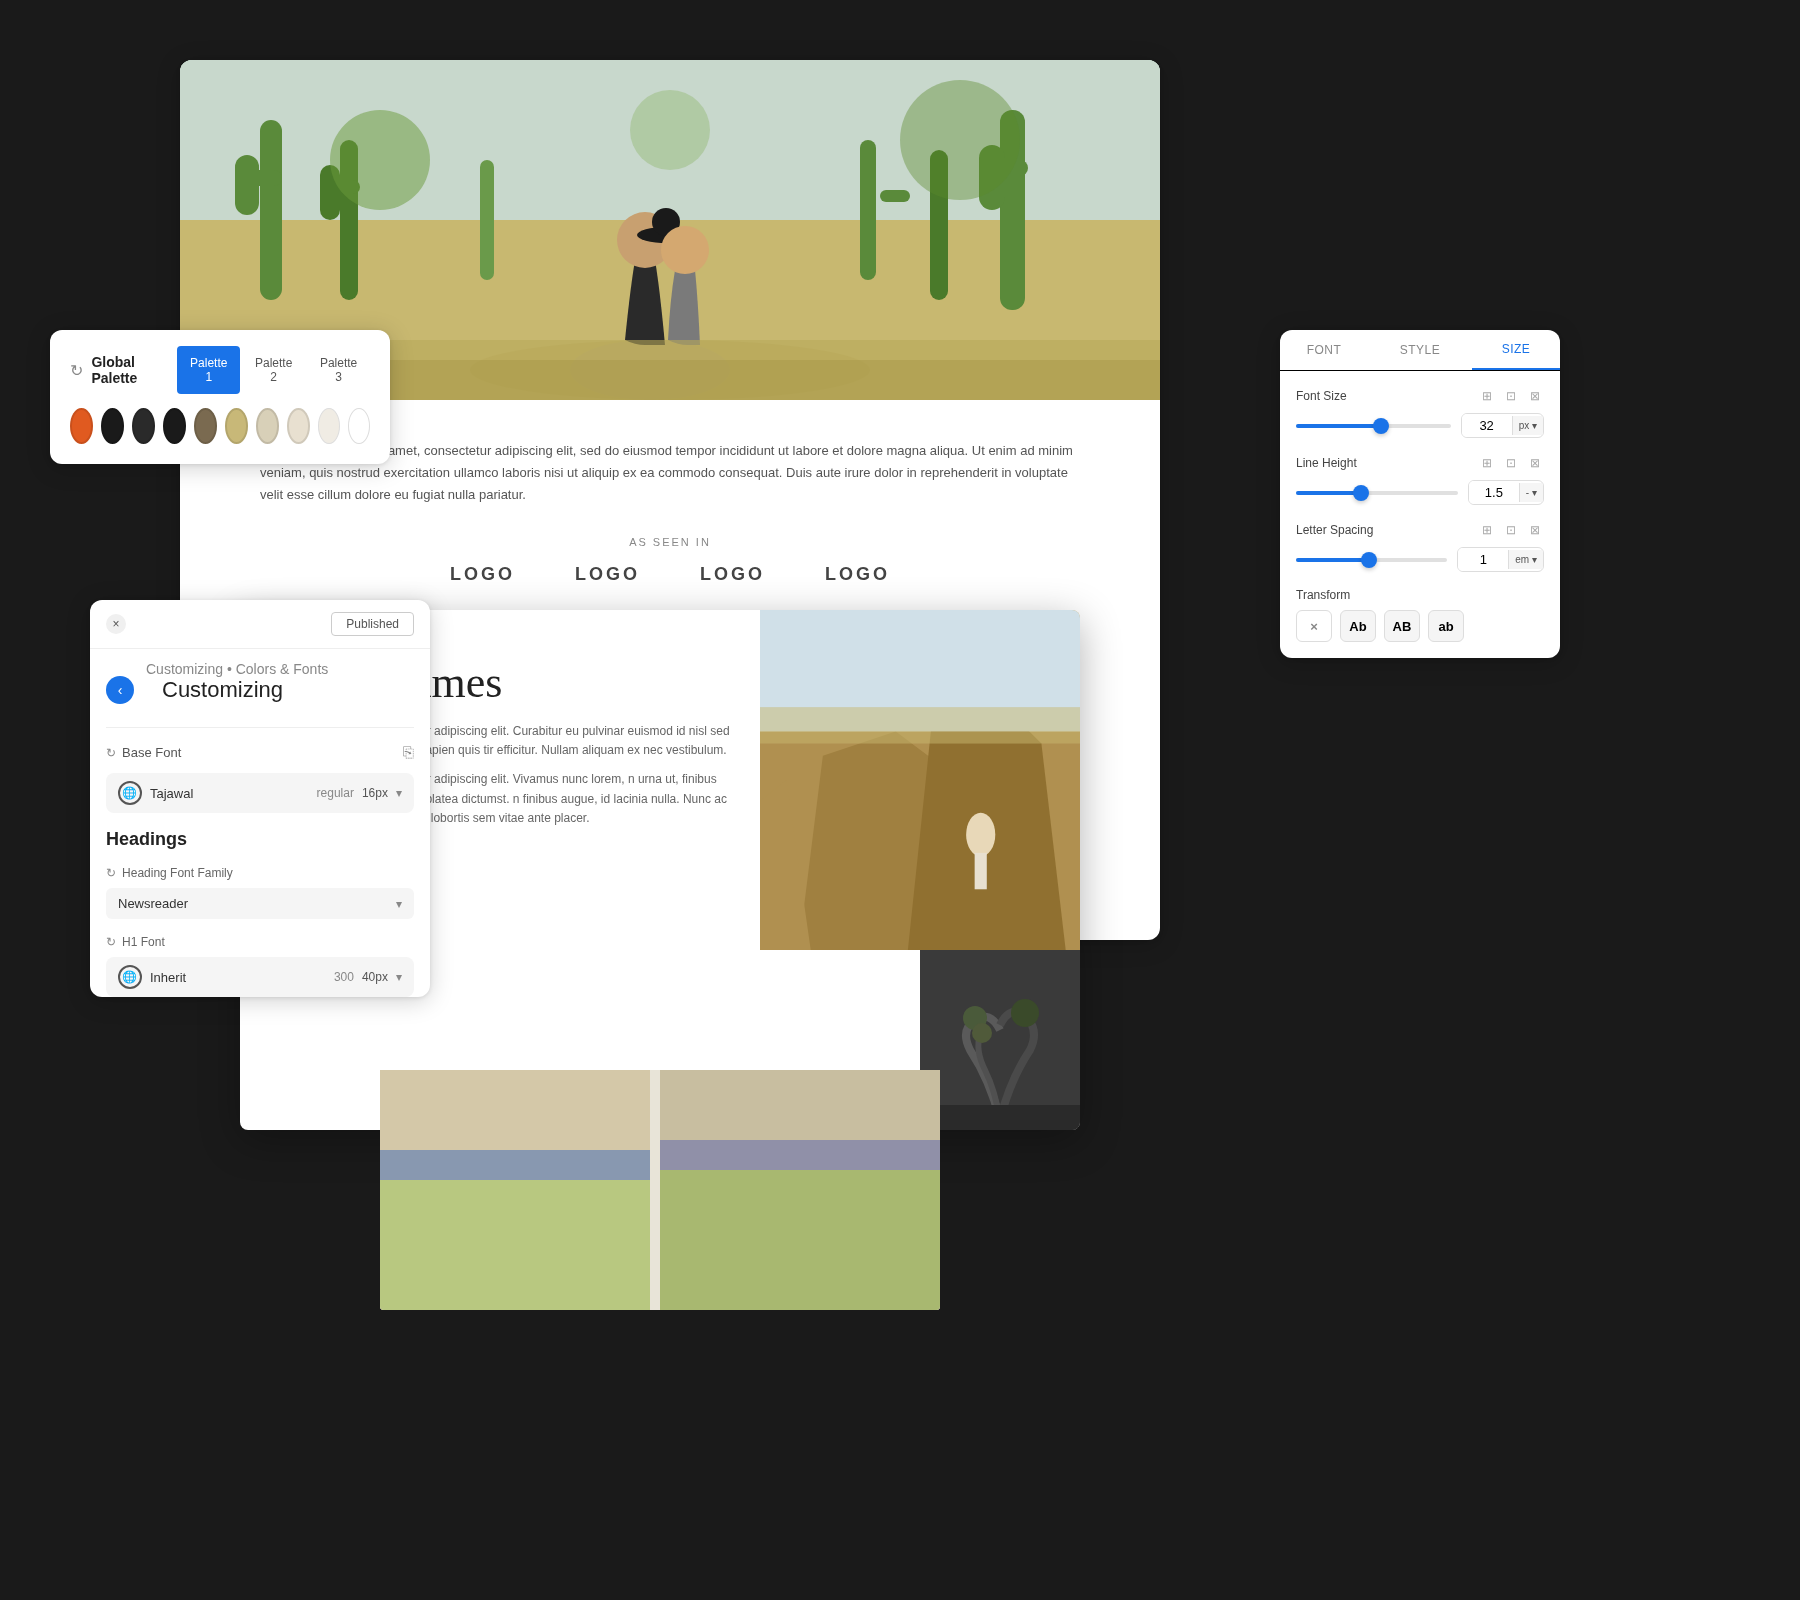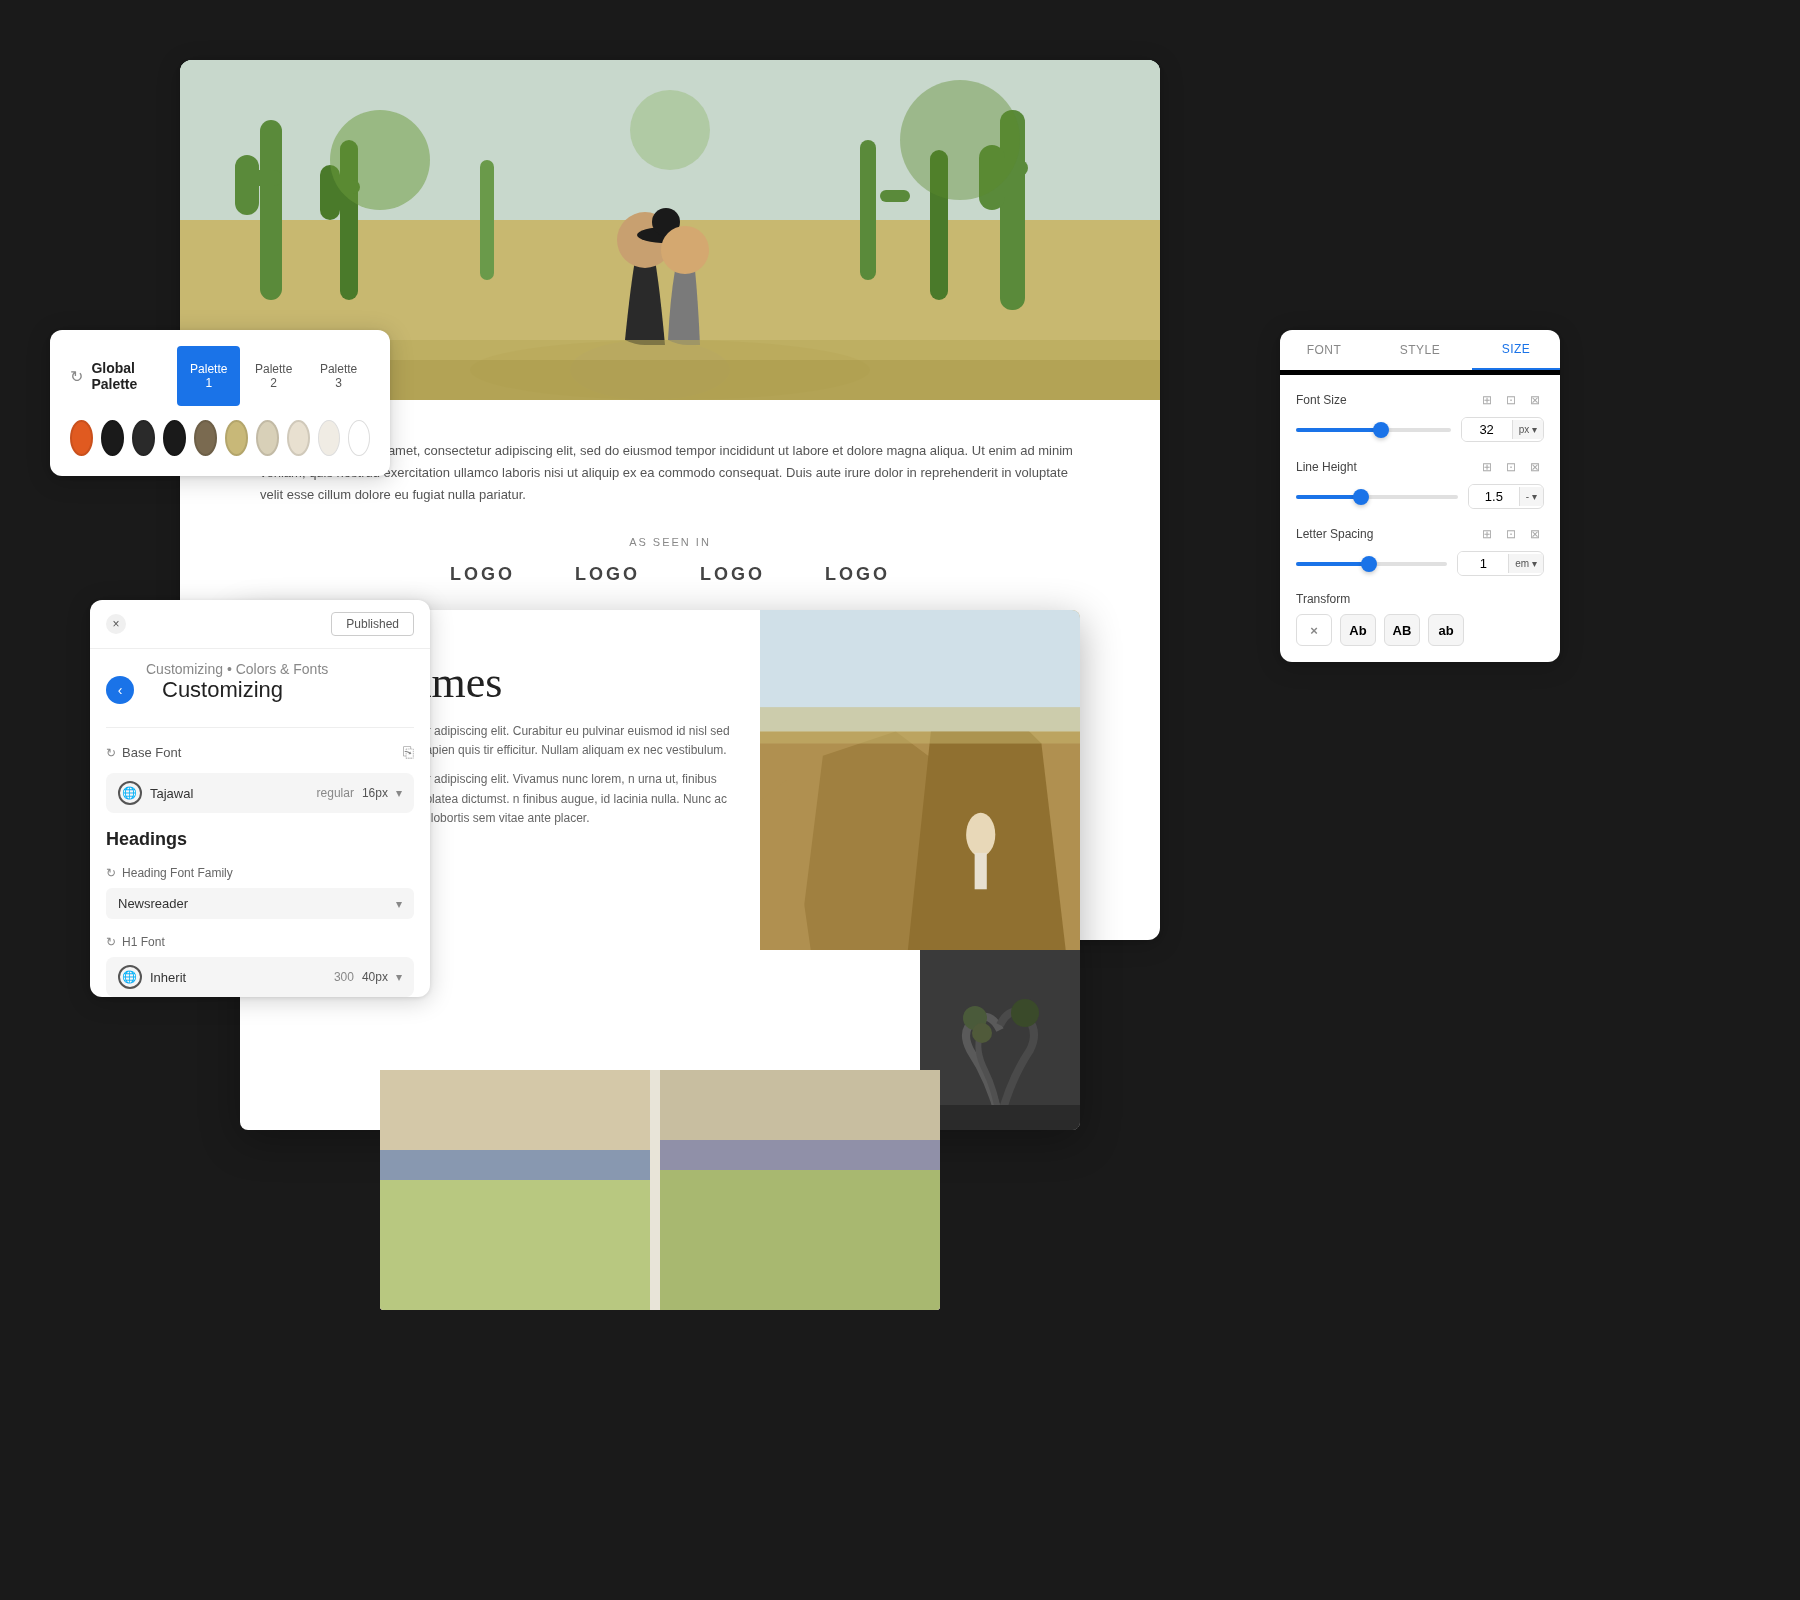--- a/index.html
+++ b/index.html
@@ -108,21 +108,21 @@
       font-weight: 600;
       color: #222;
     }
 
     .palette-tabs {
       display: flex;
       gap: 2px;
     }
 
     .palette-tab {
-      padding: 16px 10px;
+      padding: 10px 10px;
       border-radius: 4px;
       font-size: 12px;
       cursor: pointer;
       border: none;
       background: transparent;
       color: #555;
     }
 
     .palette-tab.active {
       background: #1a73e8;
@@ -360,21 +360,21 @@
       right: 240px;
       width: 280px;
       background: #fff;
       border-radius: 12px;
       box-shadow: 0 8px 32px rgba(0,0,0,0.25);
       overflow: hidden;
     }
 
     .size-panel-tabs {
       display: flex;
-      border-bottom: 5px solid #000000;
+      border-bottom: 1px solid #000000;
       gap: 8px;
     }
 
     .size-tab {
       flex: 1;
       text-align: center;
       padding: 12px 0;
       font-size: 12px;
       color: #888;
       cursor: pointer;

